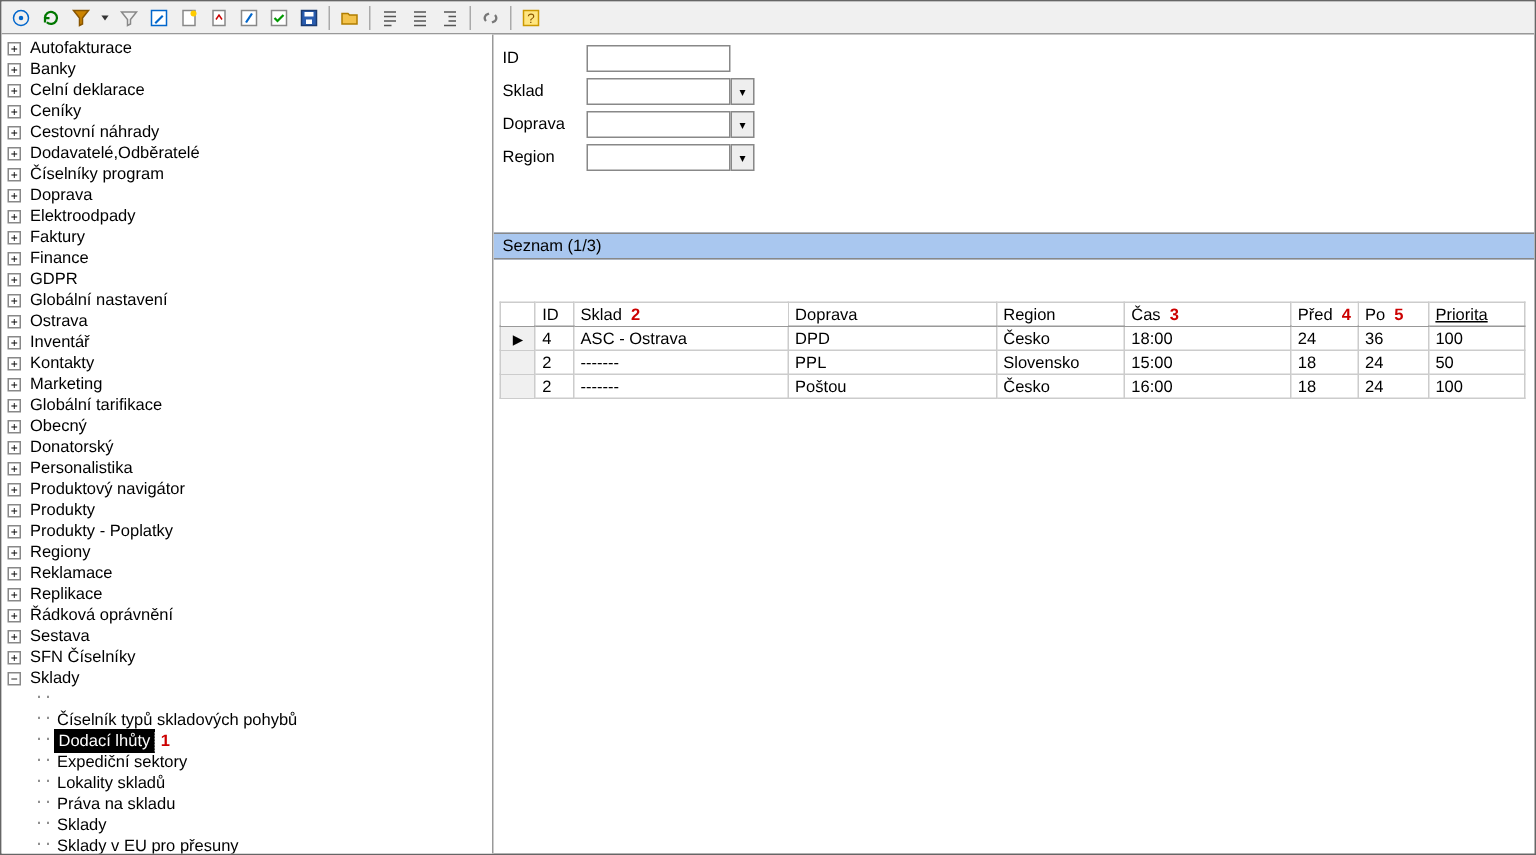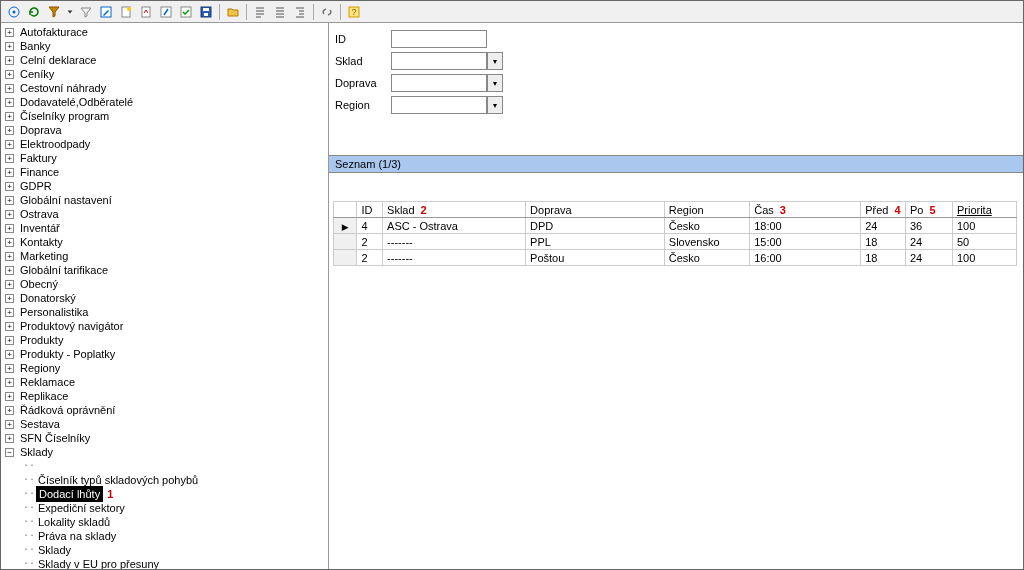--- a/index.html
+++ b/index.html
@@ -476,21 +476,21 @@
         <span class="tree-label">Expediční sektory</span>
       </div>
       <div class="tree-item">
         <span class="dots" style="width: 22px;"></span>
         <span class="dots" style="width: 13px;">··</span>
         <span class="tree-label">Lokality skladů</span>
       </div>
       <div class="tree-item">
         <span class="dots" style="width: 22px;"></span>
         <span class="dots" style="width: 13px;">··</span>
-        <span class="tree-label">Práva na sklady</span>
+        <span class="tree-label">Práva na skladu</span>
       </div>
       <div class="tree-item">
         <span class="dots" style="width: 22px;"></span>
         <span class="dots" style="width: 13px;">··</span>
         <span class="tree-label">Sklady</span>
       </div>
       <div class="tree-item">
         <span class="dots" style="width: 22px;"></span>
         <span class="dots" style="width: 13px;">··</span>
         <span class="tree-label">Sklady v EU pro přesuny</span>

